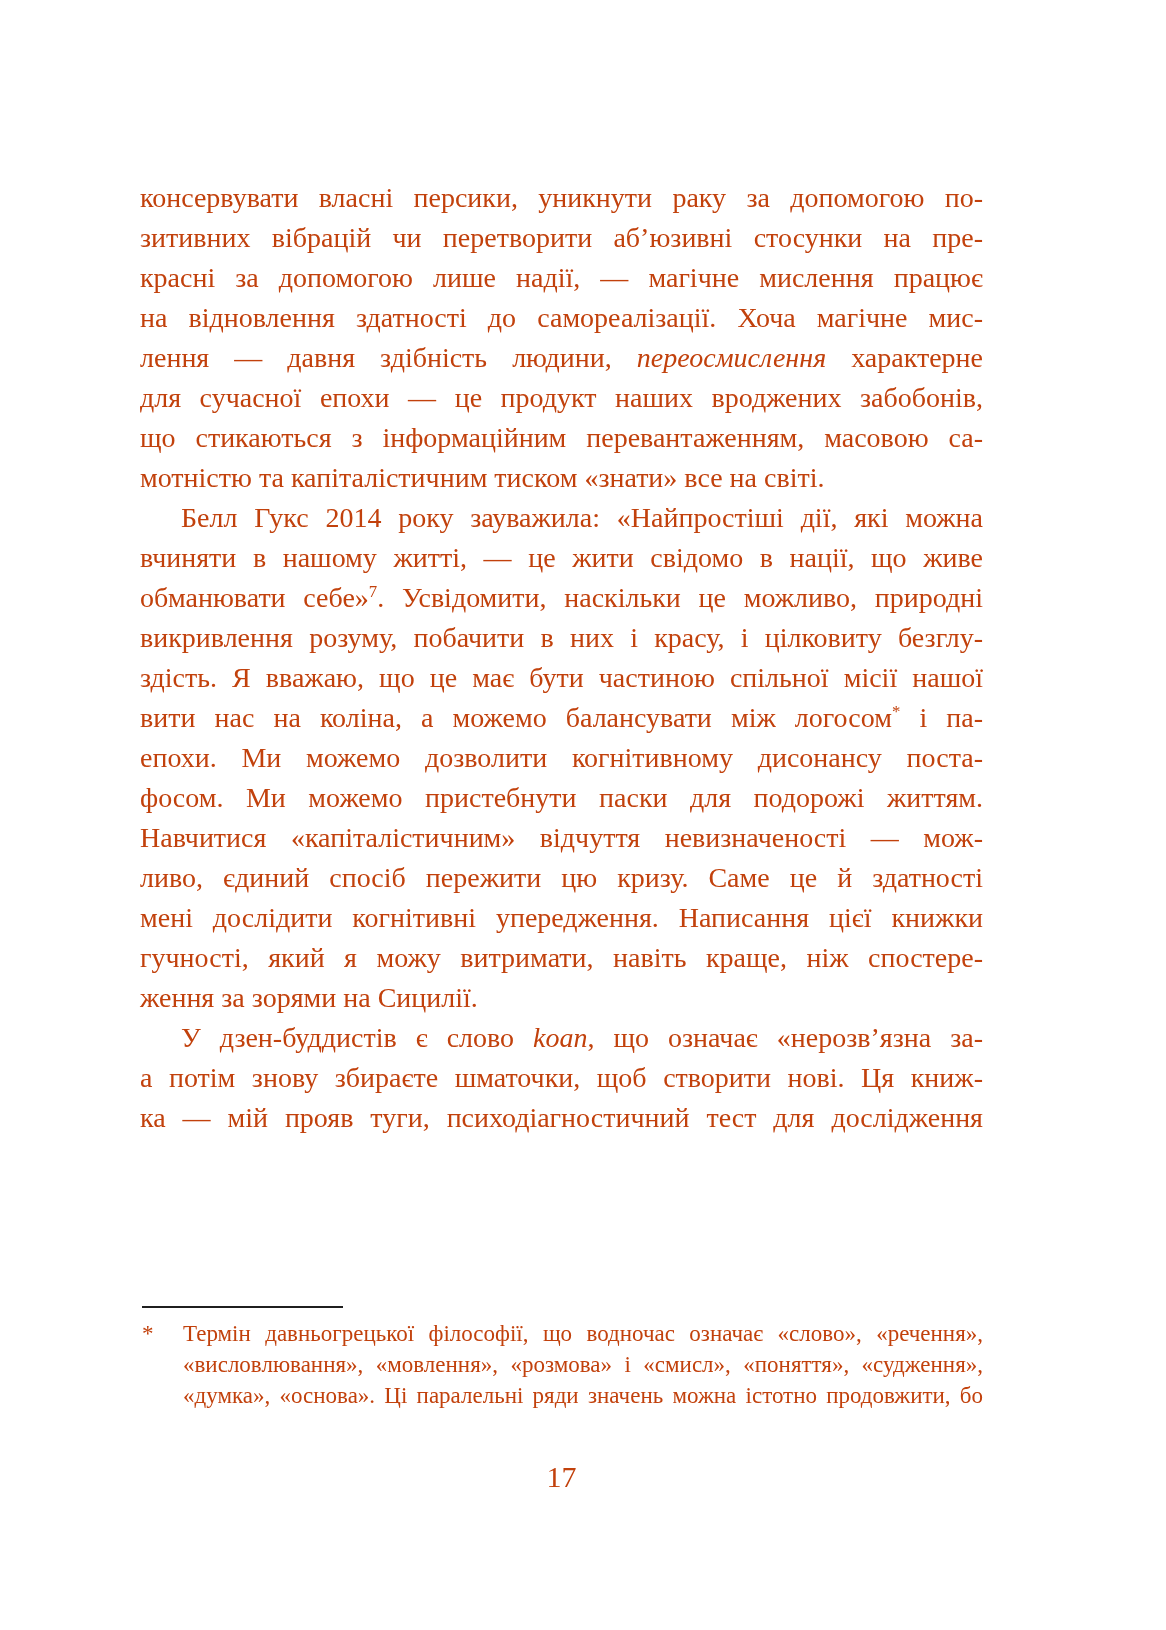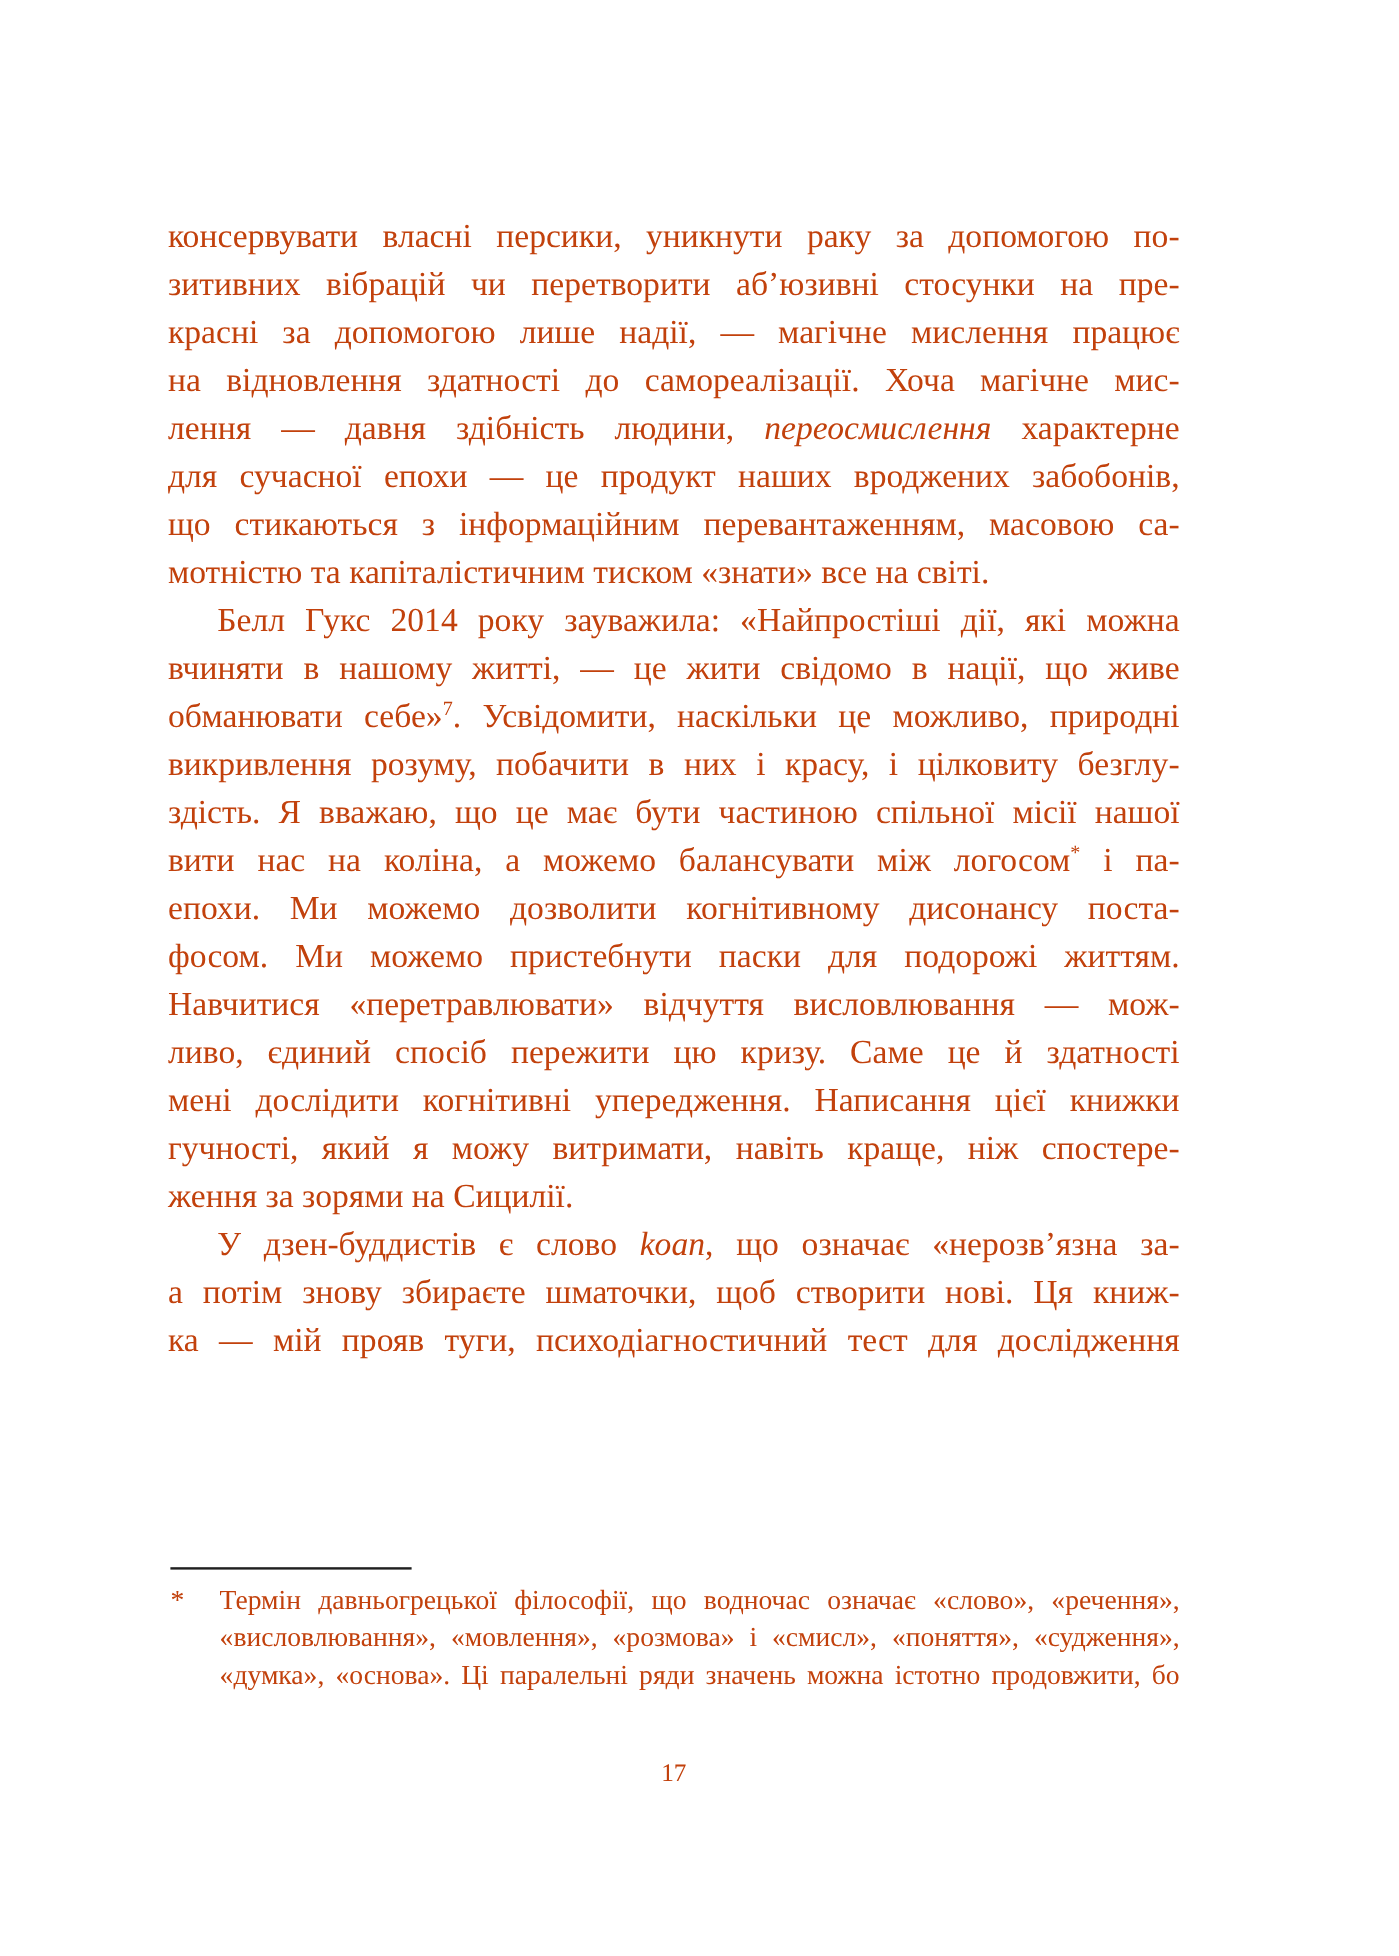--- a/index.html
+++ b/index.html
@@ -57,21 +57,21 @@
     width: 800px;
     font-size: 23px;
     line-height: 31px;
   }
   .page-number {
     position: absolute;
     left: 140px;
     top: 1462px;
     width: 843px;
     text-align: center;
-    font-size: 21px;
+    font-size: 30px;
     line-height: 30px;
   }
   i { font-style: italic; }
 </style>
 </head>
 <body>
 
 <div class="page">
   <div class="body-text">
       <div>
@@ -86,21 +86,21 @@
       </div>
       <div>
         <div class="line indent">Белл Гукс 2014 року зауважила: «Найпростіші дії, які можна</div>
         <div class="line">вчиняти в нашому житті, — це жити свідомо в нації, що живе</div>
         <div class="line">обманювати себе»<sup>7</sup>. Усвідомити, наскільки це можливо, природні</div>
         <div class="line">викривлення розуму, побачити в них і красу, і цілковиту безглу-</div>
         <div class="line">здість. Я вважаю, що це має бути частиною спільної місії нашої</div>
         <div class="line">вити нас на коліна, а можемо балансувати між логосом<sup>*</sup> і па-</div>
         <div class="line">епохи. Ми можемо дозволити когнітивному дисонансу поста-</div>
         <div class="line">фосом. Ми можемо пристебнути паски для подорожі життям.</div>
-        <div class="line">Навчитися «перетравлювати» відчуття висловлювання — мож-</div>
+        <div class="line">Навчитися «капіталістичним» відчуття невизначеності — мож-</div>
         <div class="line">ливо, єдиний спосіб пережити цю кризу. Саме це й здатності</div>
         <div class="line">мені дослідити когнітивні упередження. Написання цієї книжки</div>
         <div class="line">гучності, який я можу витримати, навіть краще, ніж спостере-</div>
         <div class="line pend">ження за зорями на Сицилії.</div>
       </div>
       <div>
         <div class="line indent">У дзен-буддистів є слово <i>koan</i>, що означає «нерозв’язна за-</div>
         <div class="line">а потім знову збираєте шматочки, щоб створити нові. Ця книж-</div>
         <div class="line">ка — мій прояв туги, психодіагностичний тест для дослідження</div>
       </div>

